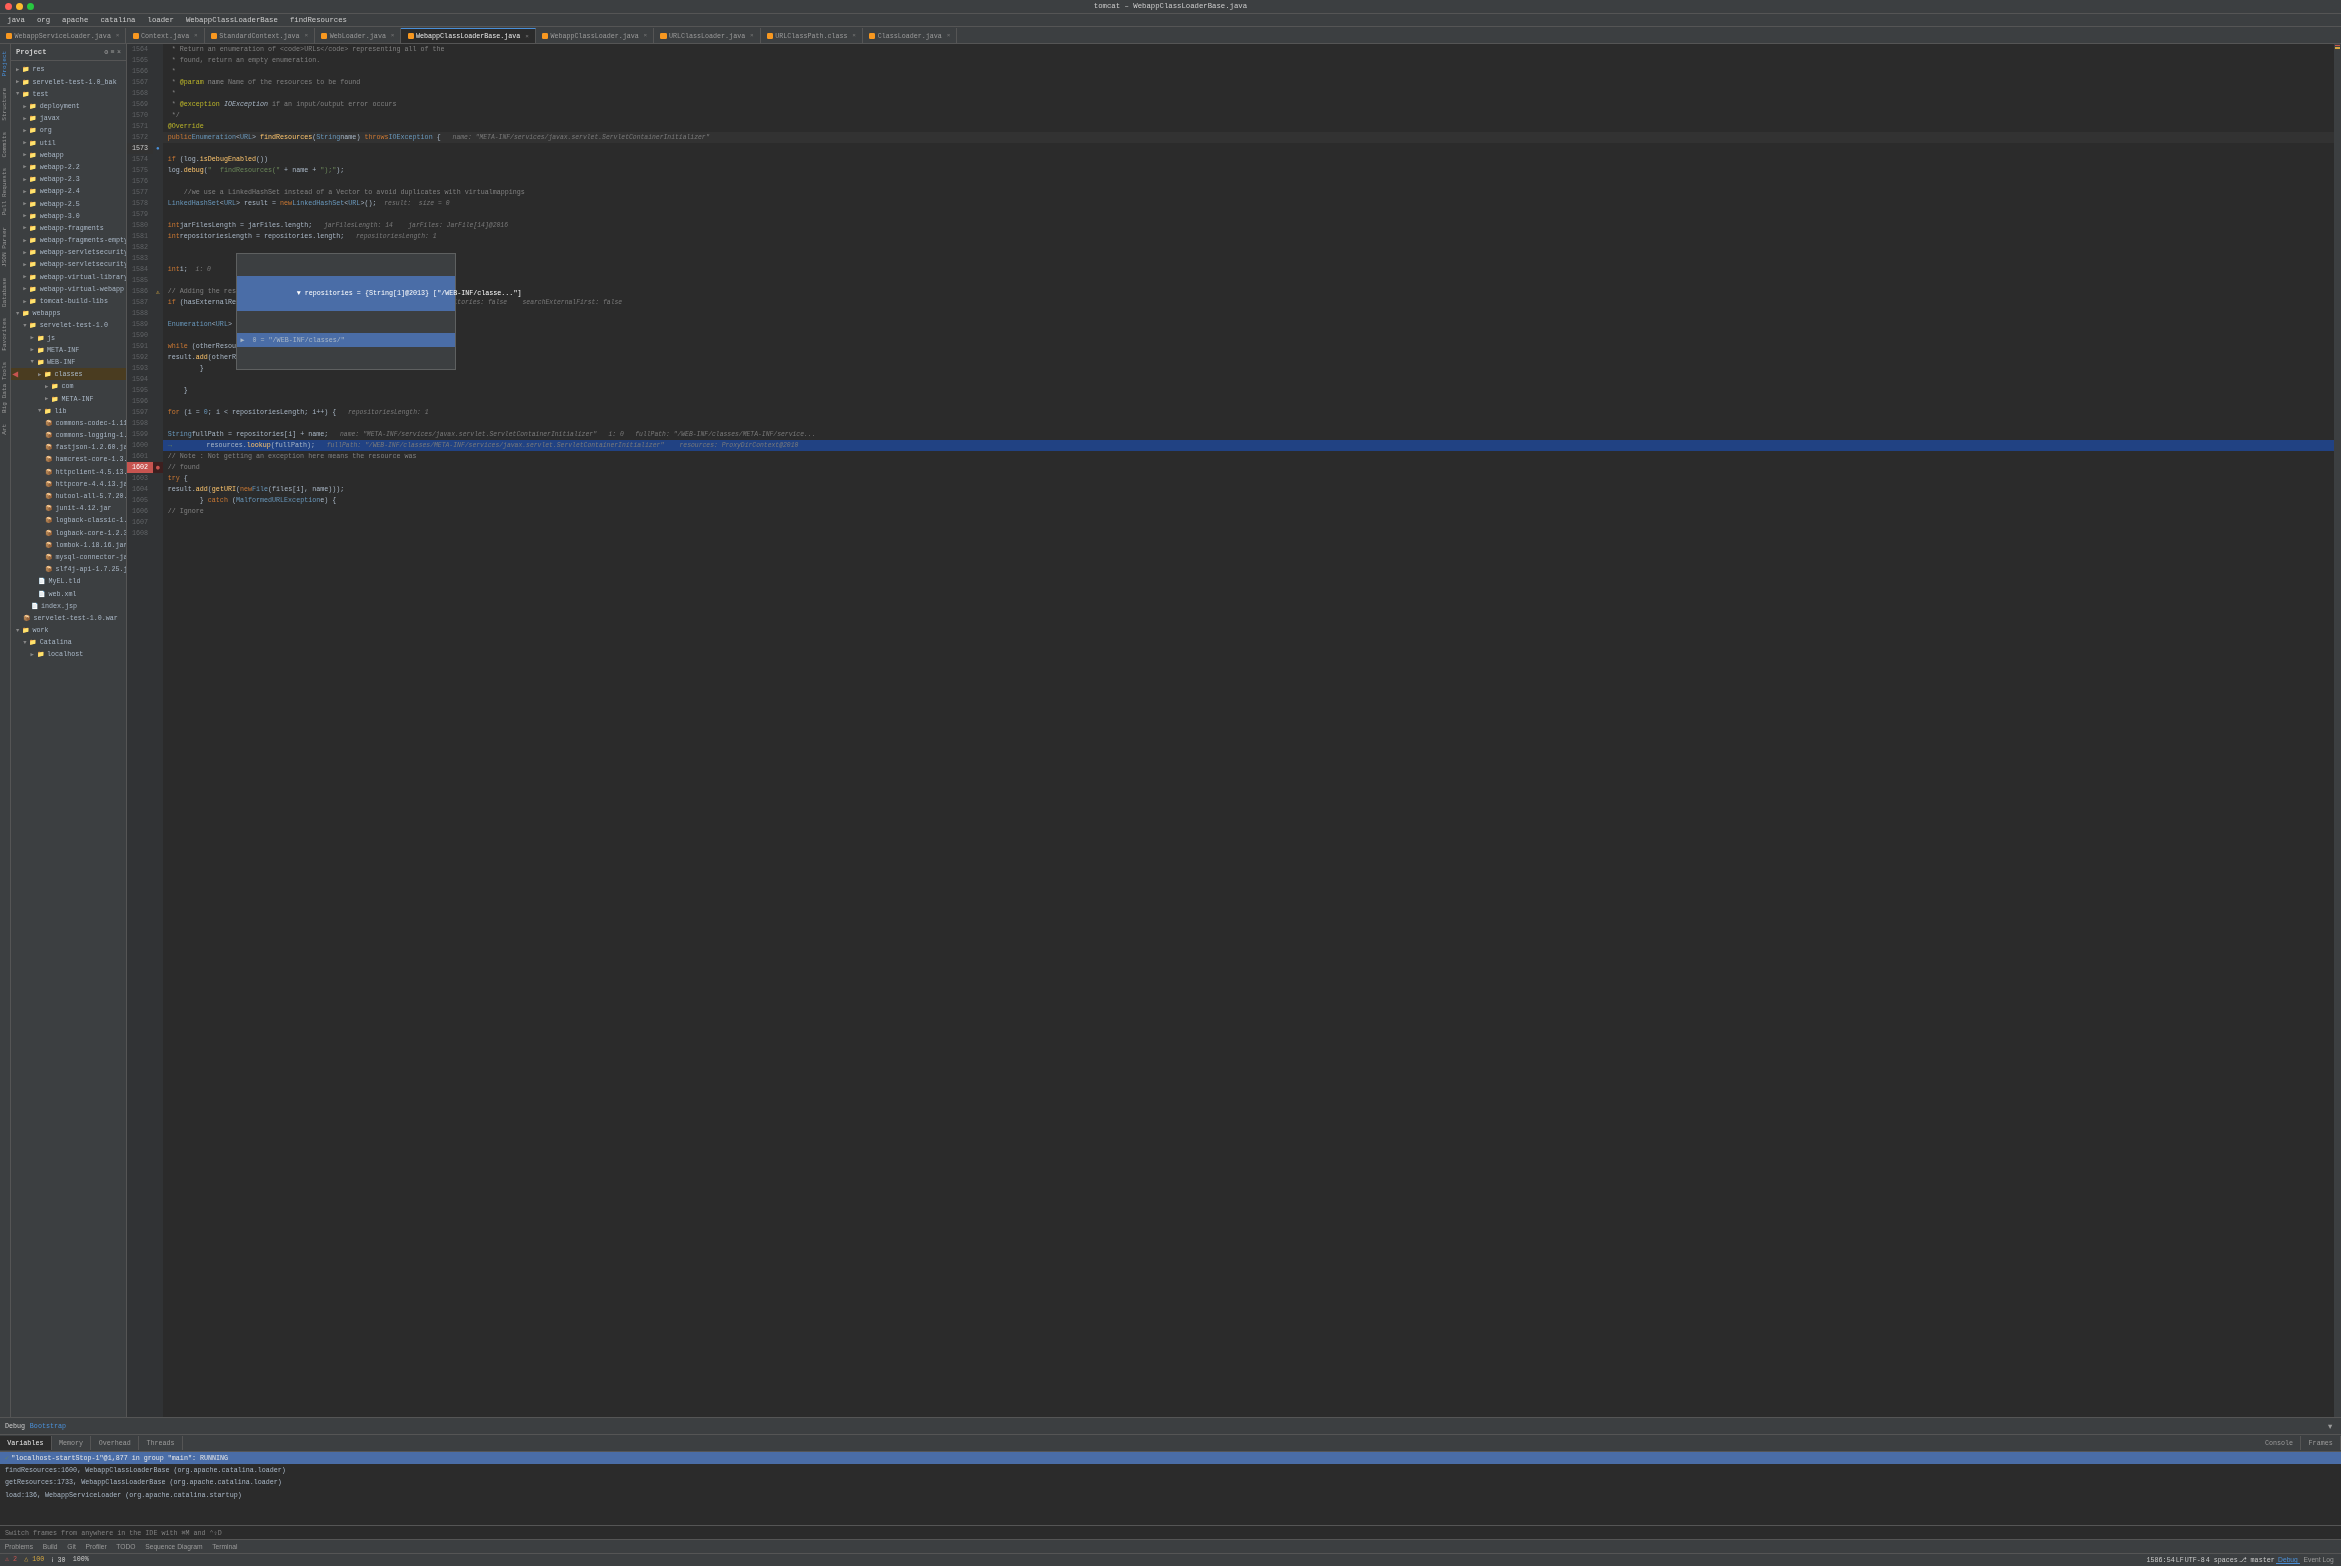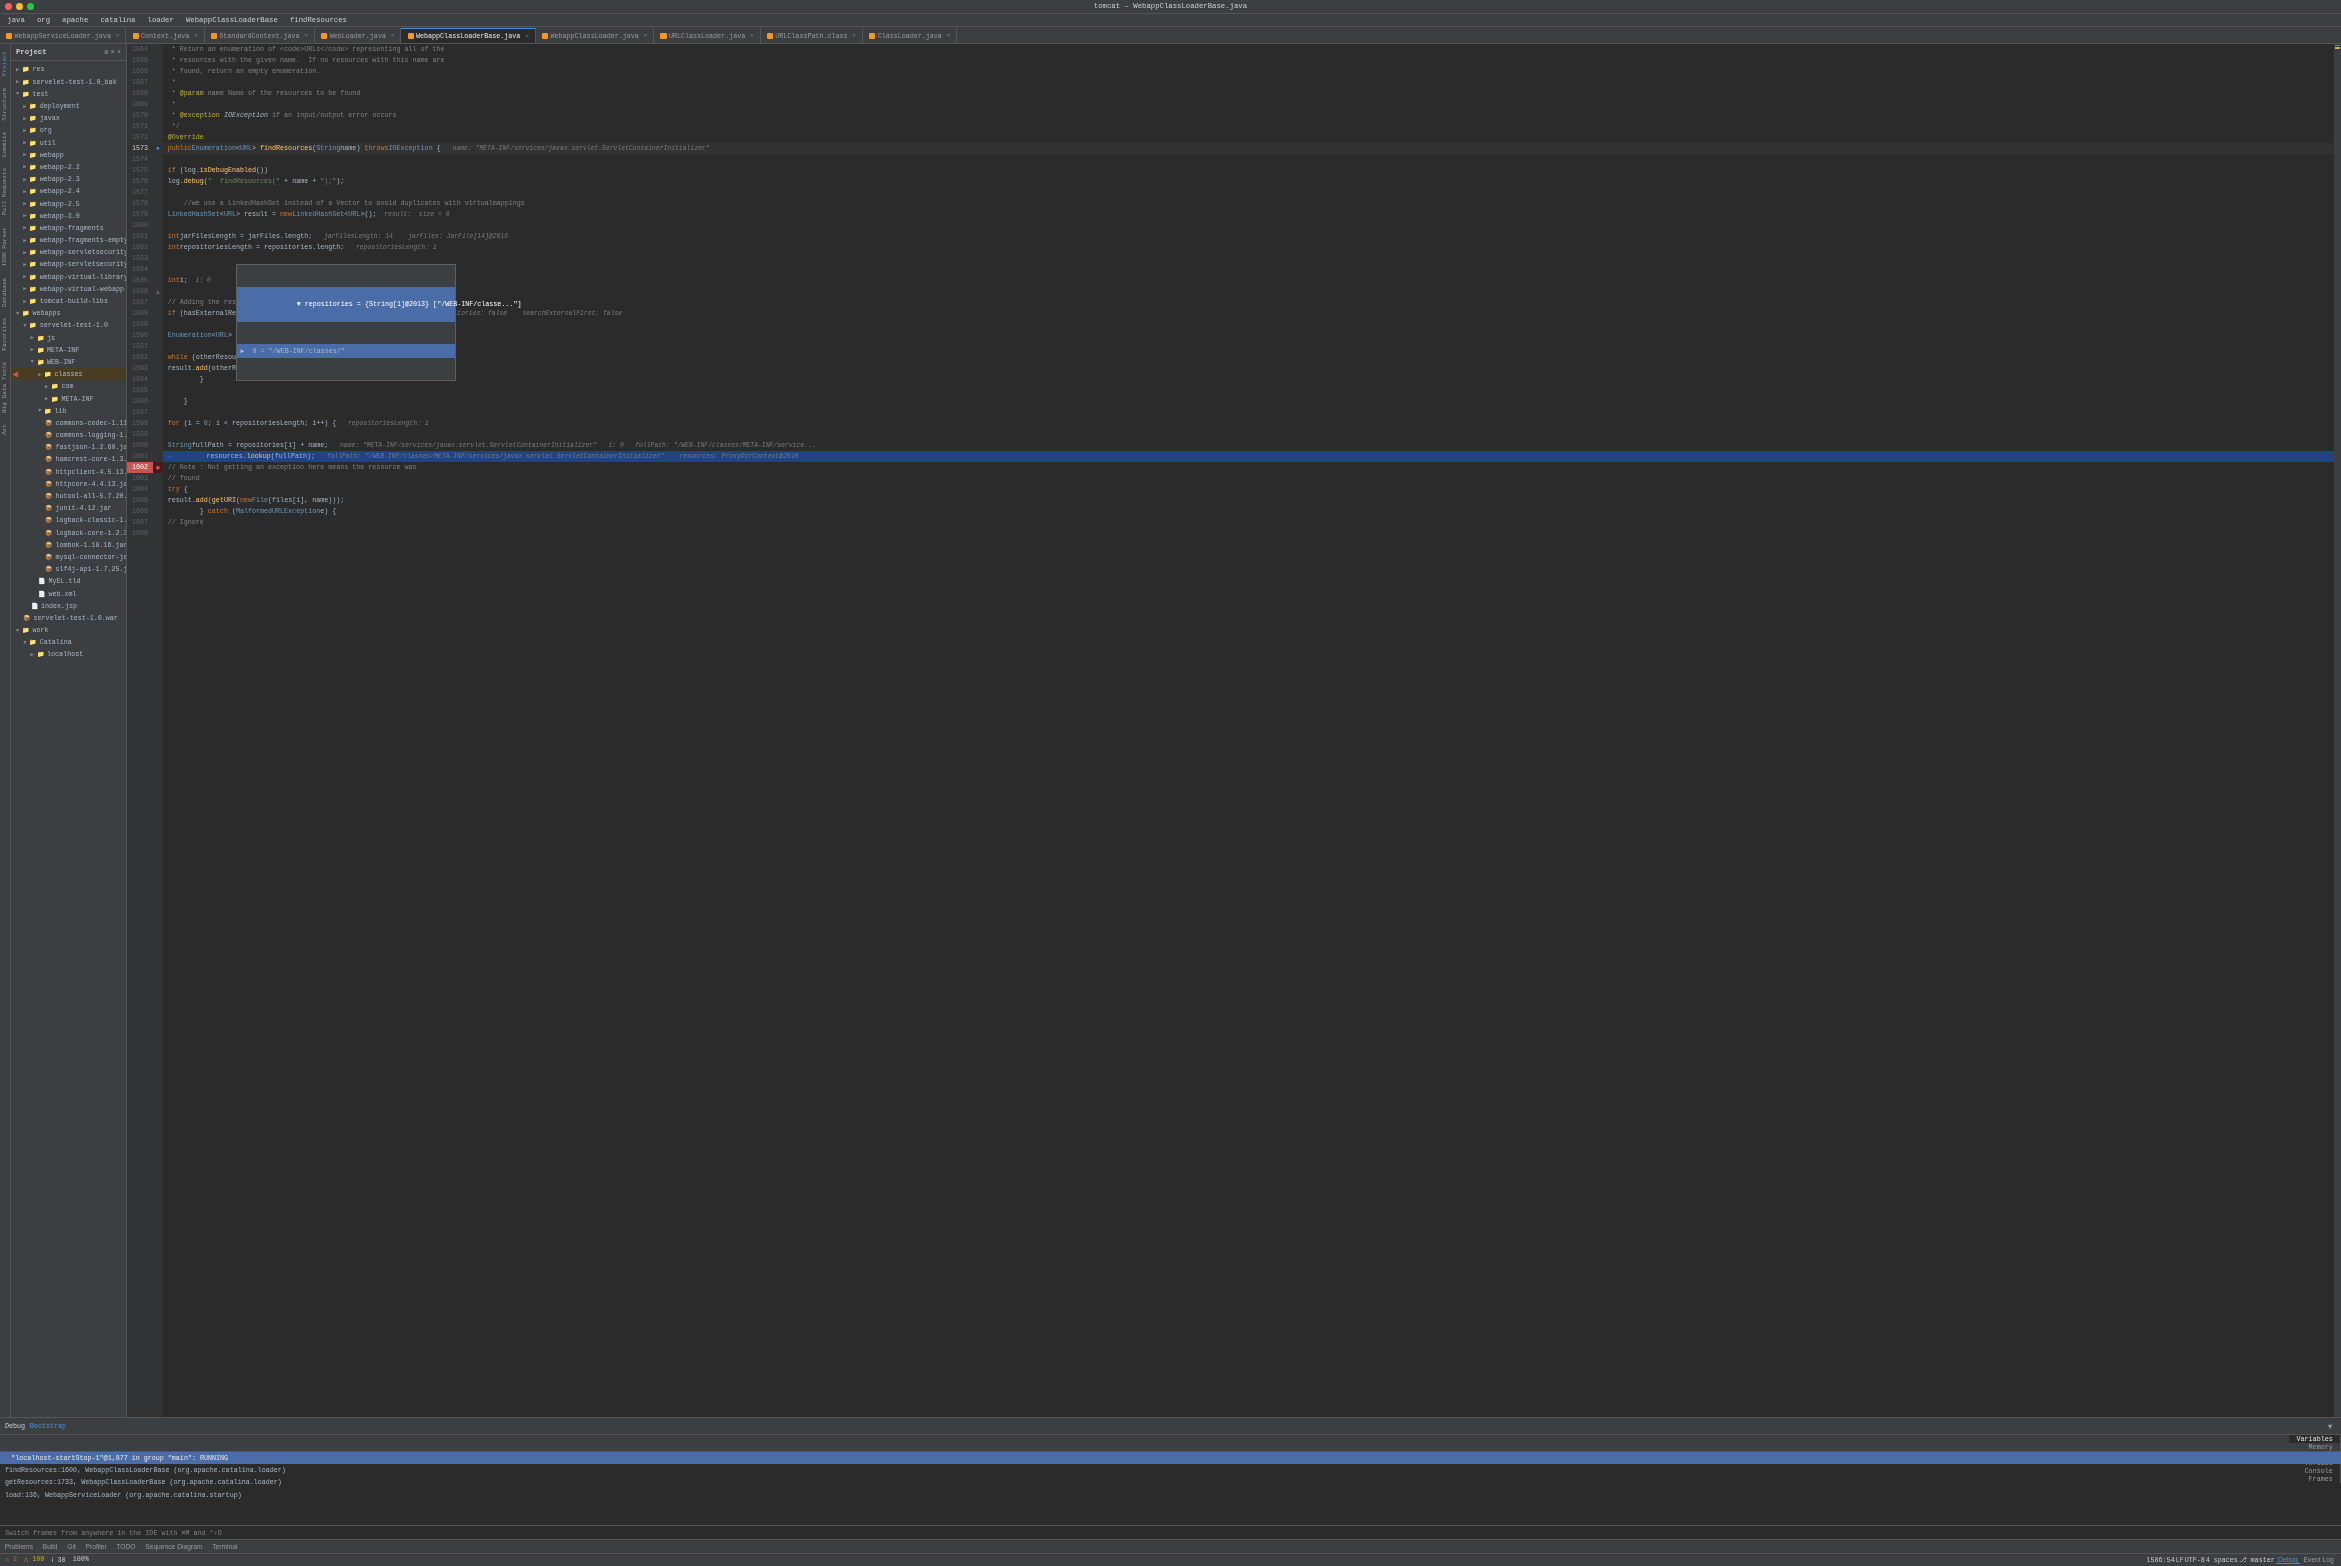--- a/index.html
+++ b/index.html
@@ -72,21 +72,21 @@
     .ty { color: #6897bb; } 
     
     
     .tooltip-popup { position: absolute; background: #3c3f41; border: 0.6px solid #5e6060; z-index: 100; font-size: 6.7px; }
     .tooltip-header { background: #4a6da7; color: #fff; padding: 1.2px 3.7px; font-size: 6.7px; }
     .tooltip-item { padding: 1.2px 3.7px; display: flex; align-items: center; gap: 2.4px; }
     .tooltip-item.selected { background: #4a6da7; }
     
     
     .bottom-panel { height: 122px; background: #2b2b2b; border-top: 0.6px solid #555; display: flex; flex-direction: column; flex-shrink: 0; }
-    .debug-tabs { height: 17px; background: #3c3f41; display: flex; align-items: flex-end; border-bottom: 0.6px solid #555; flex-direction: column; }
+    .debug-tabs { height: 17px; background: #3c3f41; display: flex; align-items: center; border-bottom: 0.6px solid #555; }
     .debug-tab { height: 14.7px; padding: 0 7.3px; display: flex; align-items: center; font-size: 6.7px; color: #9a9a9a; cursor: pointer; border-right: 0.6px solid #555; }
     .debug-tab.active { background: #2b2b2b; color: #e8e8e8; }
     .debug-btn { background: none; border: none; color: #9a9a9a; cursor: pointer; padding: 1.2px 2.4px; font-size: 7.3px; }
     .debug-content { flex: 1; overflow-y: auto; }
     .debug-item { height: 12.2px; line-height: 12.2px; padding: 0 4.9px; font-size: 6.7px; color: #a9b7c6; cursor: pointer; display: flex; align-items: center; gap: 2.4px; }
     .debug-item.active { background: #4a6da7; }
     .debug-green { color: #6a8759; }
     
     
     .status-bar { height: 13.5px; background: #3c3f41; display: flex; align-items: center; justify-content: space-between; padding: 0 4.9px; border-top: 0.6px solid #555; flex-shrink: 0; font-size: 6.7px; }
@@ -543,21 +543,20 @@
         <div style="height:11px;"></div>
         <div style="height:11px;"></div>
         <div style="height:11px;"></div>
         <div style="height:11px;"></div>
         <div style="height:11px;"></div>
         <div style="height:11px;"></div>
       </div>
 
       <div class="code-lines">
         <div class="code-line"><span class="cm"> * Return an enumeration of &lt;code&gt;URLs&lt;/code&gt; representing all of the</span></div>
-        <div class="code-line"><span class="cm"> * resources with the given name.  If no resources with this name are</span></div>
         <div class="code-line"><span class="cm"> * found, return an empty enumeration.</span></div>
         <div class="code-line"><span class="cm"> *</span></div>
         <div class="code-line"><span class="cm"> * <span style="color:#bbb529;">@param</span> <span style="color:#8a8a8a;">name</span> Name of the resources to be found</span></div>
         <div class="code-line"><span class="cm"> *</span></div>
         <div class="code-line"><span class="cm"> * <span style="color:#bbb529;">@exception</span> <span style="color:#a9b7c6;font-style:italic;">IOException</span> if an input/output error occurs</span></div>
         <div class="code-line"><span class="cm"> */</span></div>
         <div class="code-line"><span class="an">@Override</span></div>
         <div class="code-line current-line"><span class="kw">public</span> <span class="ty">Enumeration</span>&lt;<span class="ty">URL</span>&gt; <span class="fn">findResources</span>(<span class="ty">String</span> <span style="color:#a9b7c6;">name</span>) <span class="kw">throws</span> <span class="ty">IOException</span> {  <span class="inline-val"> name: "META-INF/services/javax.servlet.ServletContainerInitializer"</span></div>
         <div class="code-line"></div>
         <div class="code-line">    <span class="kw">if</span> (<span style="color:#a9b7c6;">log</span>.<span class="fn">isDebugEnabled</span>())</div>

